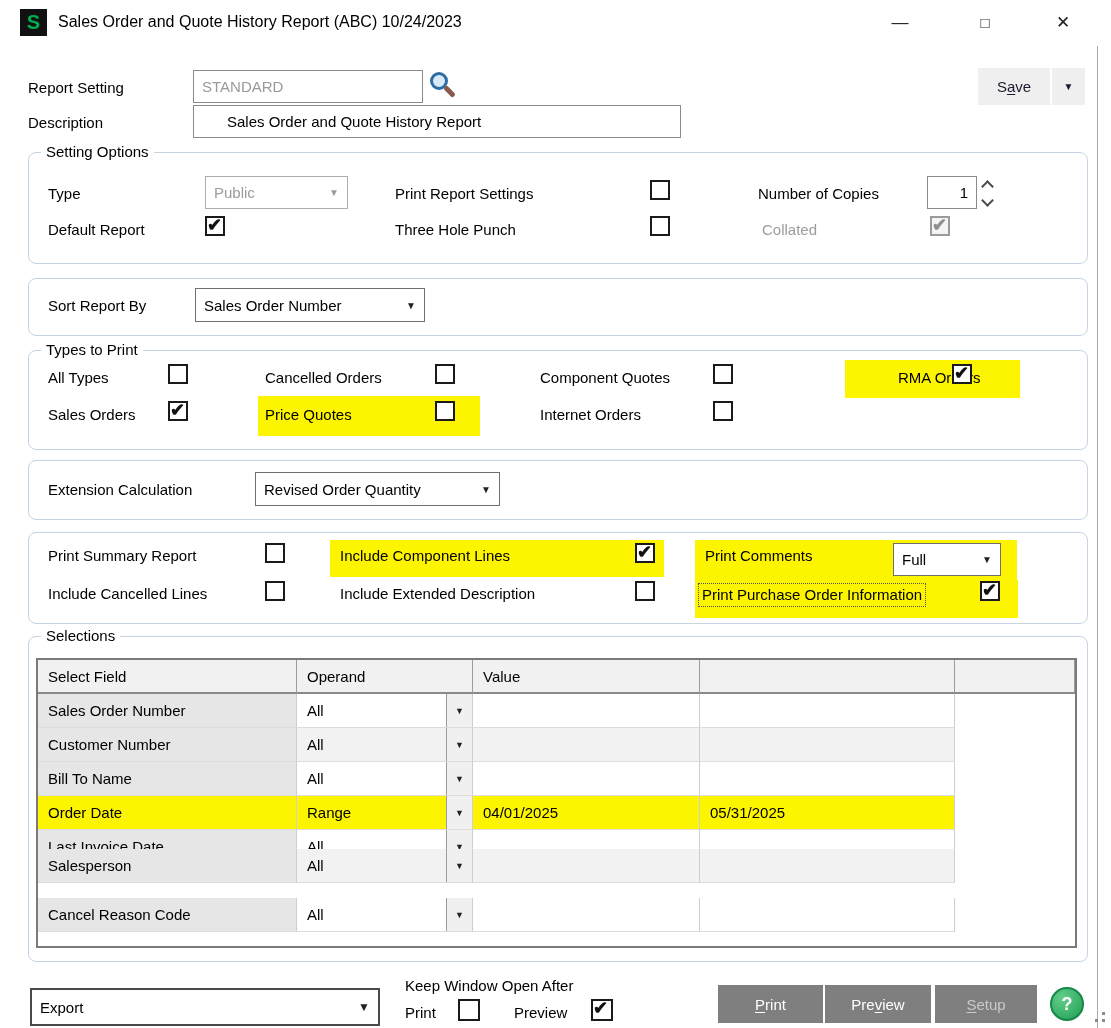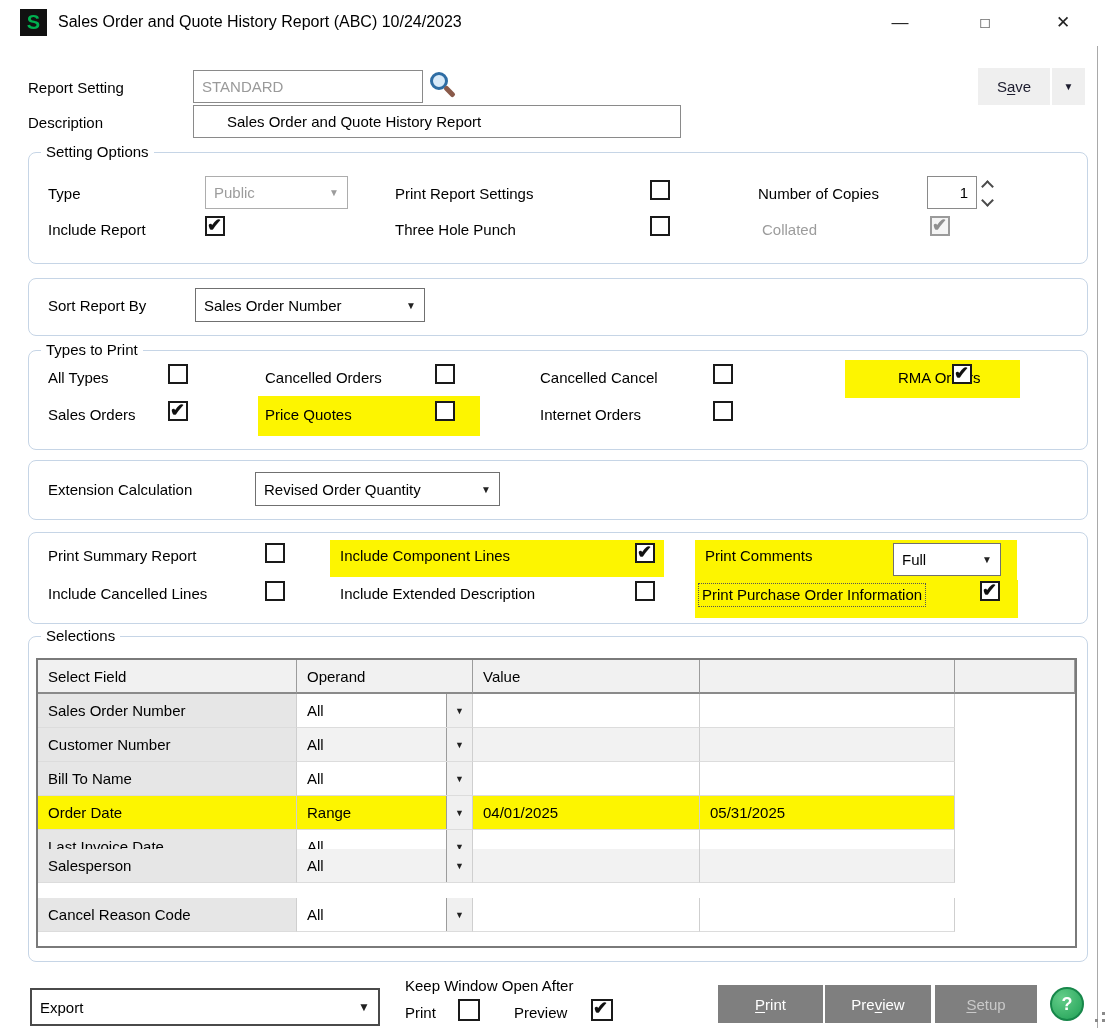--- a/index.html
+++ b/index.html
@@ -117,21 +117,21 @@
       <span class="arr">▼</span>
   </div>
   <div class="lbl" style="left:395px; top:184px;">Print Report Settings</div>
   <div class="cb" style="left:650px; top:180px;"></div>
   <div class="lbl" style="left:758px; top:184px;">Number of Copies</div>
   <div class="input" style="left:927px; top:176px; width:50px; height:33px; justify-content:flex-end;">1</div>
   <div>
     <div class="chev up" style="left:983px; top:182px;"></div>
     <div class="chev down" style="left:983px; top:196px;"></div>
   </div>
-  <div class="lbl" style="left:48px; top:220px;">Include Report</div>
+  <div class="lbl" style="left:48px; top:220px;">Default Report</div>
   <div class="cb checked" style="left:205px; top:216px;"></div>
   <div class="lbl" style="left:395px; top:220px;">Three Hole Punch</div>
   <div class="cb" style="left:650px; top:216px;"></div>
   <div class="lbl dis" style="left:762px; top:220px;">Collated</div>
   <div class="cb disabled checked" style="left:930px; top:216px;"></div>
 
   <div class="group" style="left:28px; top:278px; width:1060px; height:58px;"></div>
   <div class="lbl" style="left:48px; top:296px;">Sort Report By</div>
   <div class="combo" style="left:195px; top:288px; width:230px; height:34px;">
     <span>Sales Order Number</span>
@@ -140,21 +140,21 @@
 
   <div class="group" style="left:28px; top:350px; width:1060px; height:100px;">
     <div class="legend">Types to Print</div>
   </div>
   <div class="hlbox" style="left:845px; top:360px; width:175px; height:38px;"></div>
   <div class="hlbox" style="left:258px; top:396px; width:222px; height:40px;"></div>
   <div class="lbl" style="left:48px; top:368px;">All Types</div>
   <div class="cb" style="left:168px; top:364px;"></div>
   <div class="lbl" style="left:265px; top:368px;">Cancelled Orders</div>
   <div class="cb" style="left:435px; top:364px;"></div>
-  <div class="lbl" style="left:540px; top:368px;">Cancelled Cancel</div>
+  <div class="lbl" style="left:540px; top:368px;">Component Quotes</div>
   <div class="cb" style="left:713px; top:364px;"></div>
   <div class="lbl" style="left:855px; top:368px;margin-left:43px;">RMA Orders</div>
   <div class="cb checked" style="left:952px; top:364px;"></div>
   <div class="lbl" style="left:48px; top:405px;">Sales Orders</div>
   <div class="cb checked" style="left:168px; top:401px;"></div>
   <div class="lbl" style="left:265px; top:405px;">Price Quotes</div>
   <div class="cb" style="left:435px; top:401px;"></div>
   <div class="lbl" style="left:540px; top:405px;">Internet Orders</div>
   <div class="cb" style="left:713px; top:401px;"></div>
 

